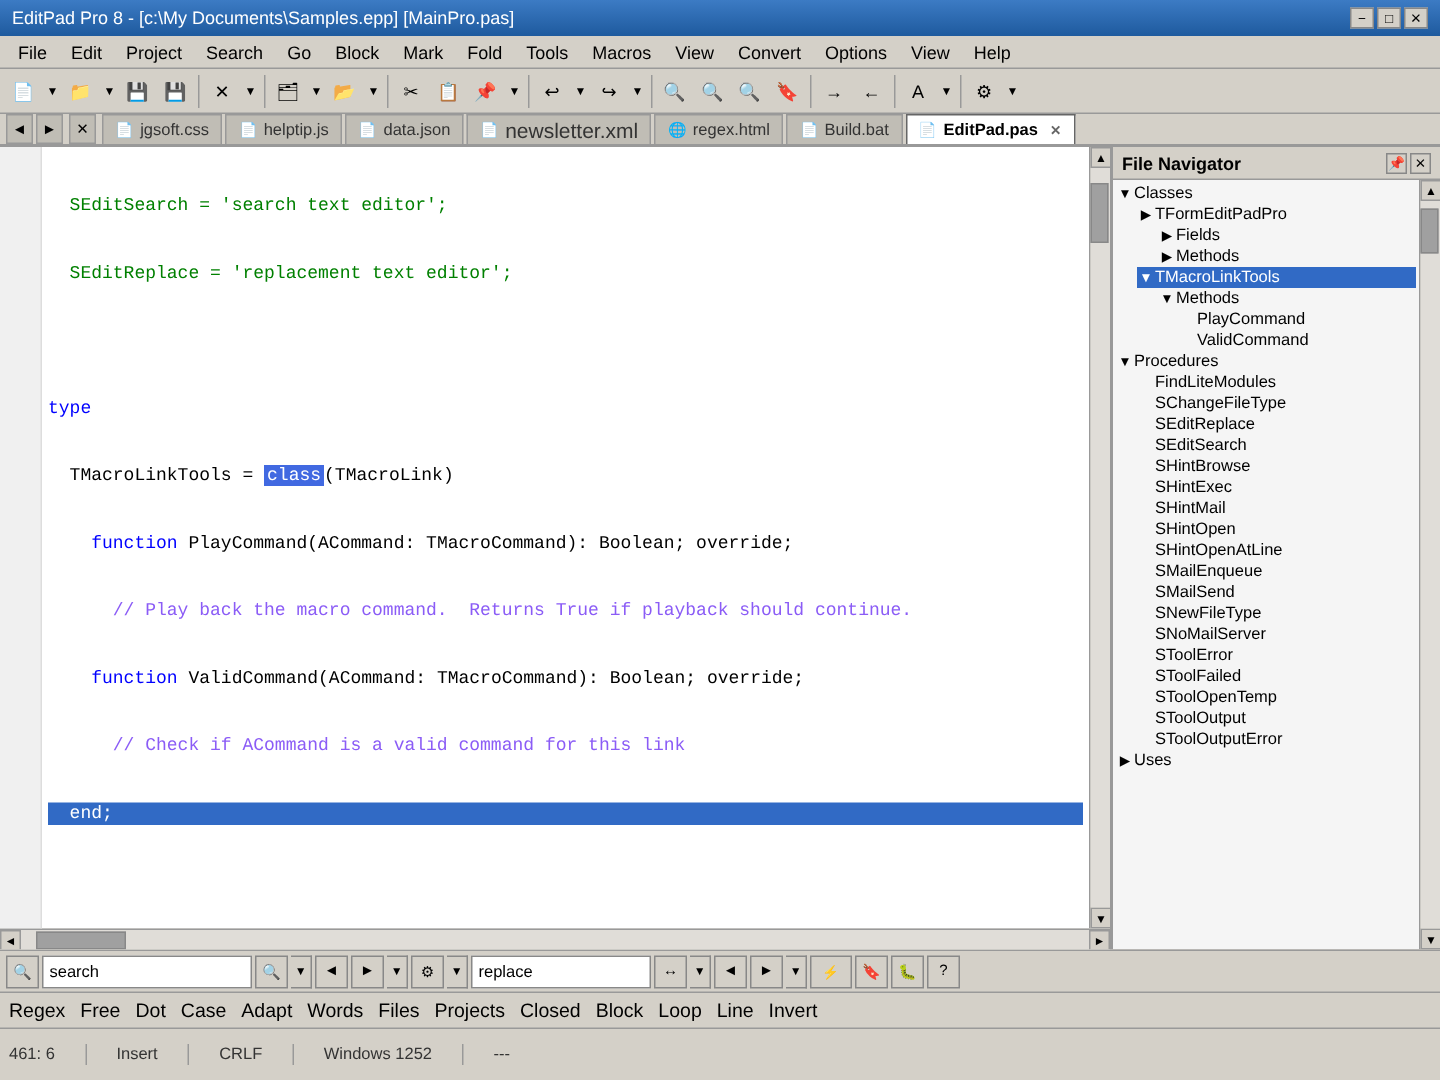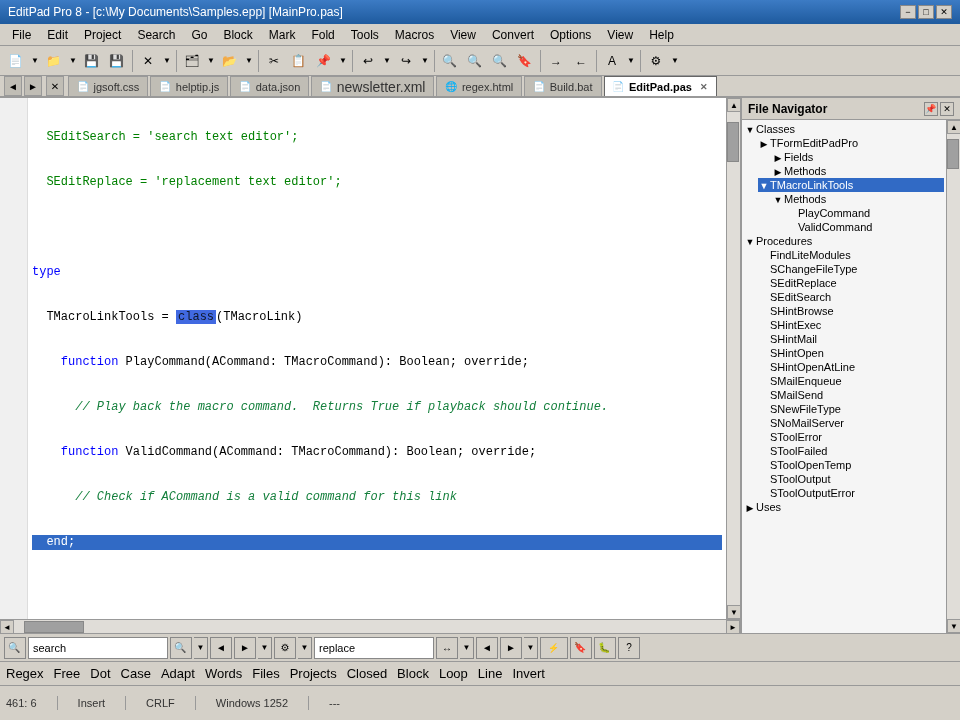--- a/index.html
+++ b/index.html
@@ -174,22 +174,22 @@
       line-height: 15px;
       padding: 2px 4px;
       white-space: pre;
     }
     .code-line { height: 15px; line-height: 15px; }
     .code-line.highlighted { background: #316AC5; color: white; }
 
     
     .kw { color: #0000ff; font-weight: normal; }
     .str { color: #008000; }
-    .comment { color: #15803d; font-style: italic; }
-    .hl-class { background: #4169e1; color: #0f172a; padding: 0 2px; }
+    .comment { color: #8b5cf6; }
+    .hl-class { background: #4169e1; color: #ffffff; padding: 0 2px; }
 
     
     #v-scrollbar {
       width: 14px;
       background: #d4d0c8;
       border-left: 1px solid #999;
       display: flex;
       flex-direction: column;
       flex-shrink: 0;
     }

